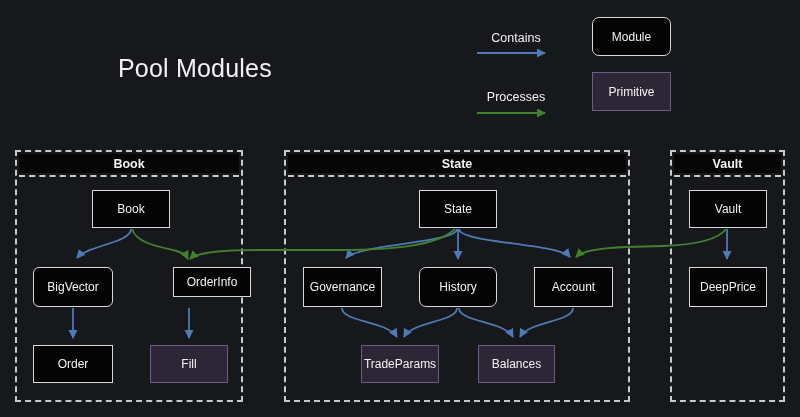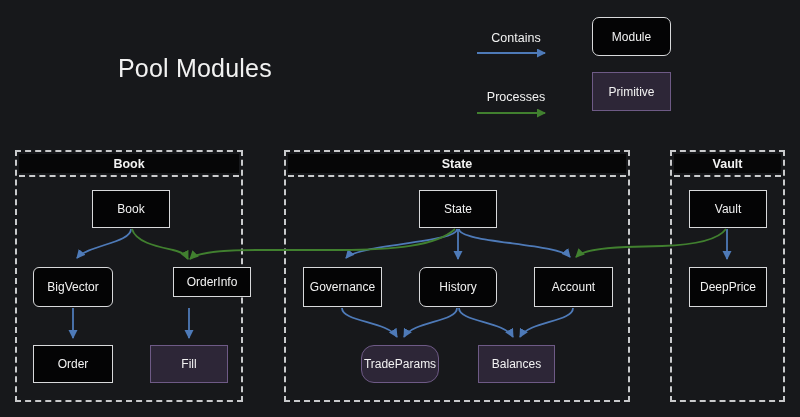--- a/index.html
+++ b/index.html
@@ -96,21 +96,21 @@
   }
   .n-book        { left: 92px;  top: 190px; width: 78px; height: 38px; }
   .n-bigvector   { left: 33px;  top: 267px; width: 80px; height: 40px; border-radius: 6px; }
   .n-orderinfo   { left: 136px; top: 267px; width: 78px; height: 30px; margin-left: 37px; }
   .n-order       { left: 33px;  top: 345px; width: 80px; height: 38px; }
   .n-fill        { left: 150px; top: 345px; width: 78px; height: 38px; }
   .n-state       { left: 419px; top: 190px; width: 78px; height: 38px; }
   .n-governance  { left: 303px; top: 267px; width: 79px; height: 40px; }
   .n-history     { left: 419px; top: 267px; width: 78px; height: 40px; border-radius: 7px; }
   .n-account     { left: 534px; top: 267px; width: 79px; height: 40px; }
-  .n-tradeparams { left: 361px; top: 345px; width: 78px; height: 38px; border-radius: 13px; }
+  .n-tradeparams { left: 361px; top: 345px; width: 78px; height: 38px; }
   .n-balances    { left: 478px; top: 345px; width: 77px; height: 38px; }
   .n-vault       { left: 689px; top: 190px; width: 78px; height: 38px; }
   .n-deepprice   { left: 689px; top: 267px; width: 78px; height: 40px; }
   
   .edge-overlay {
     position: absolute; left: 0; top: 0;
     width: 800px; height: 417px;
     pointer-events: none;
     z-index: 3;
   }

